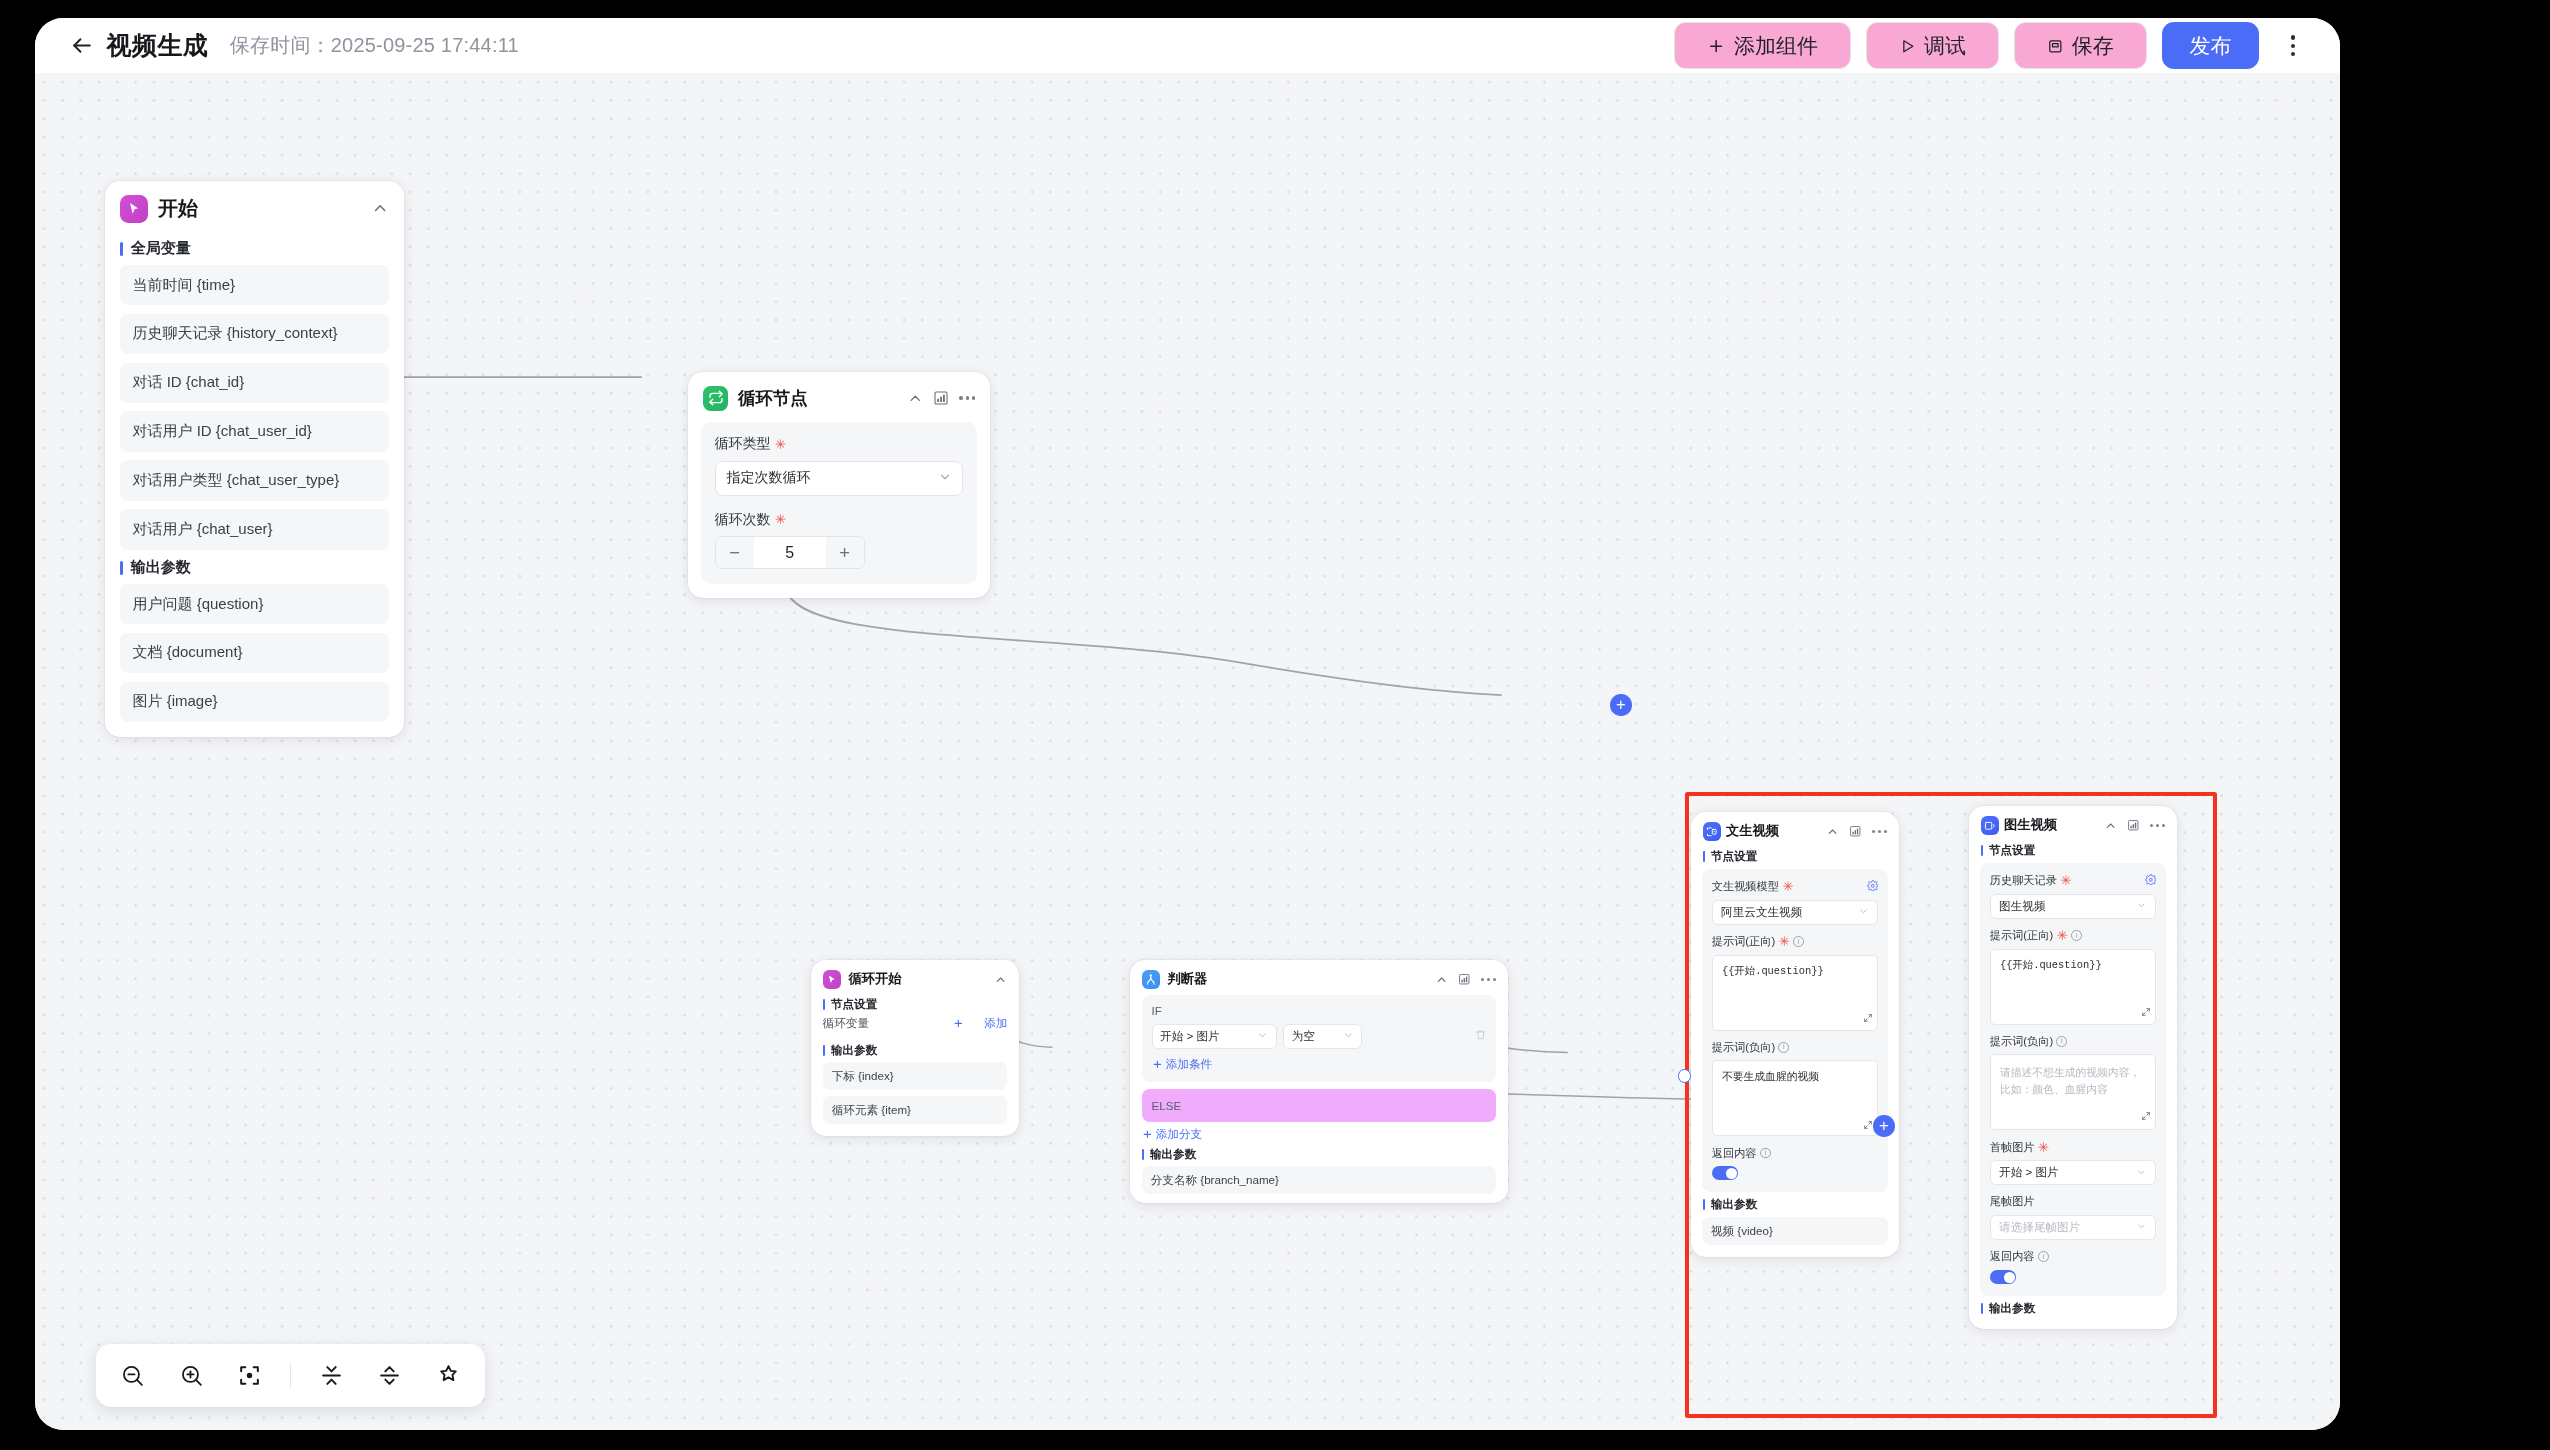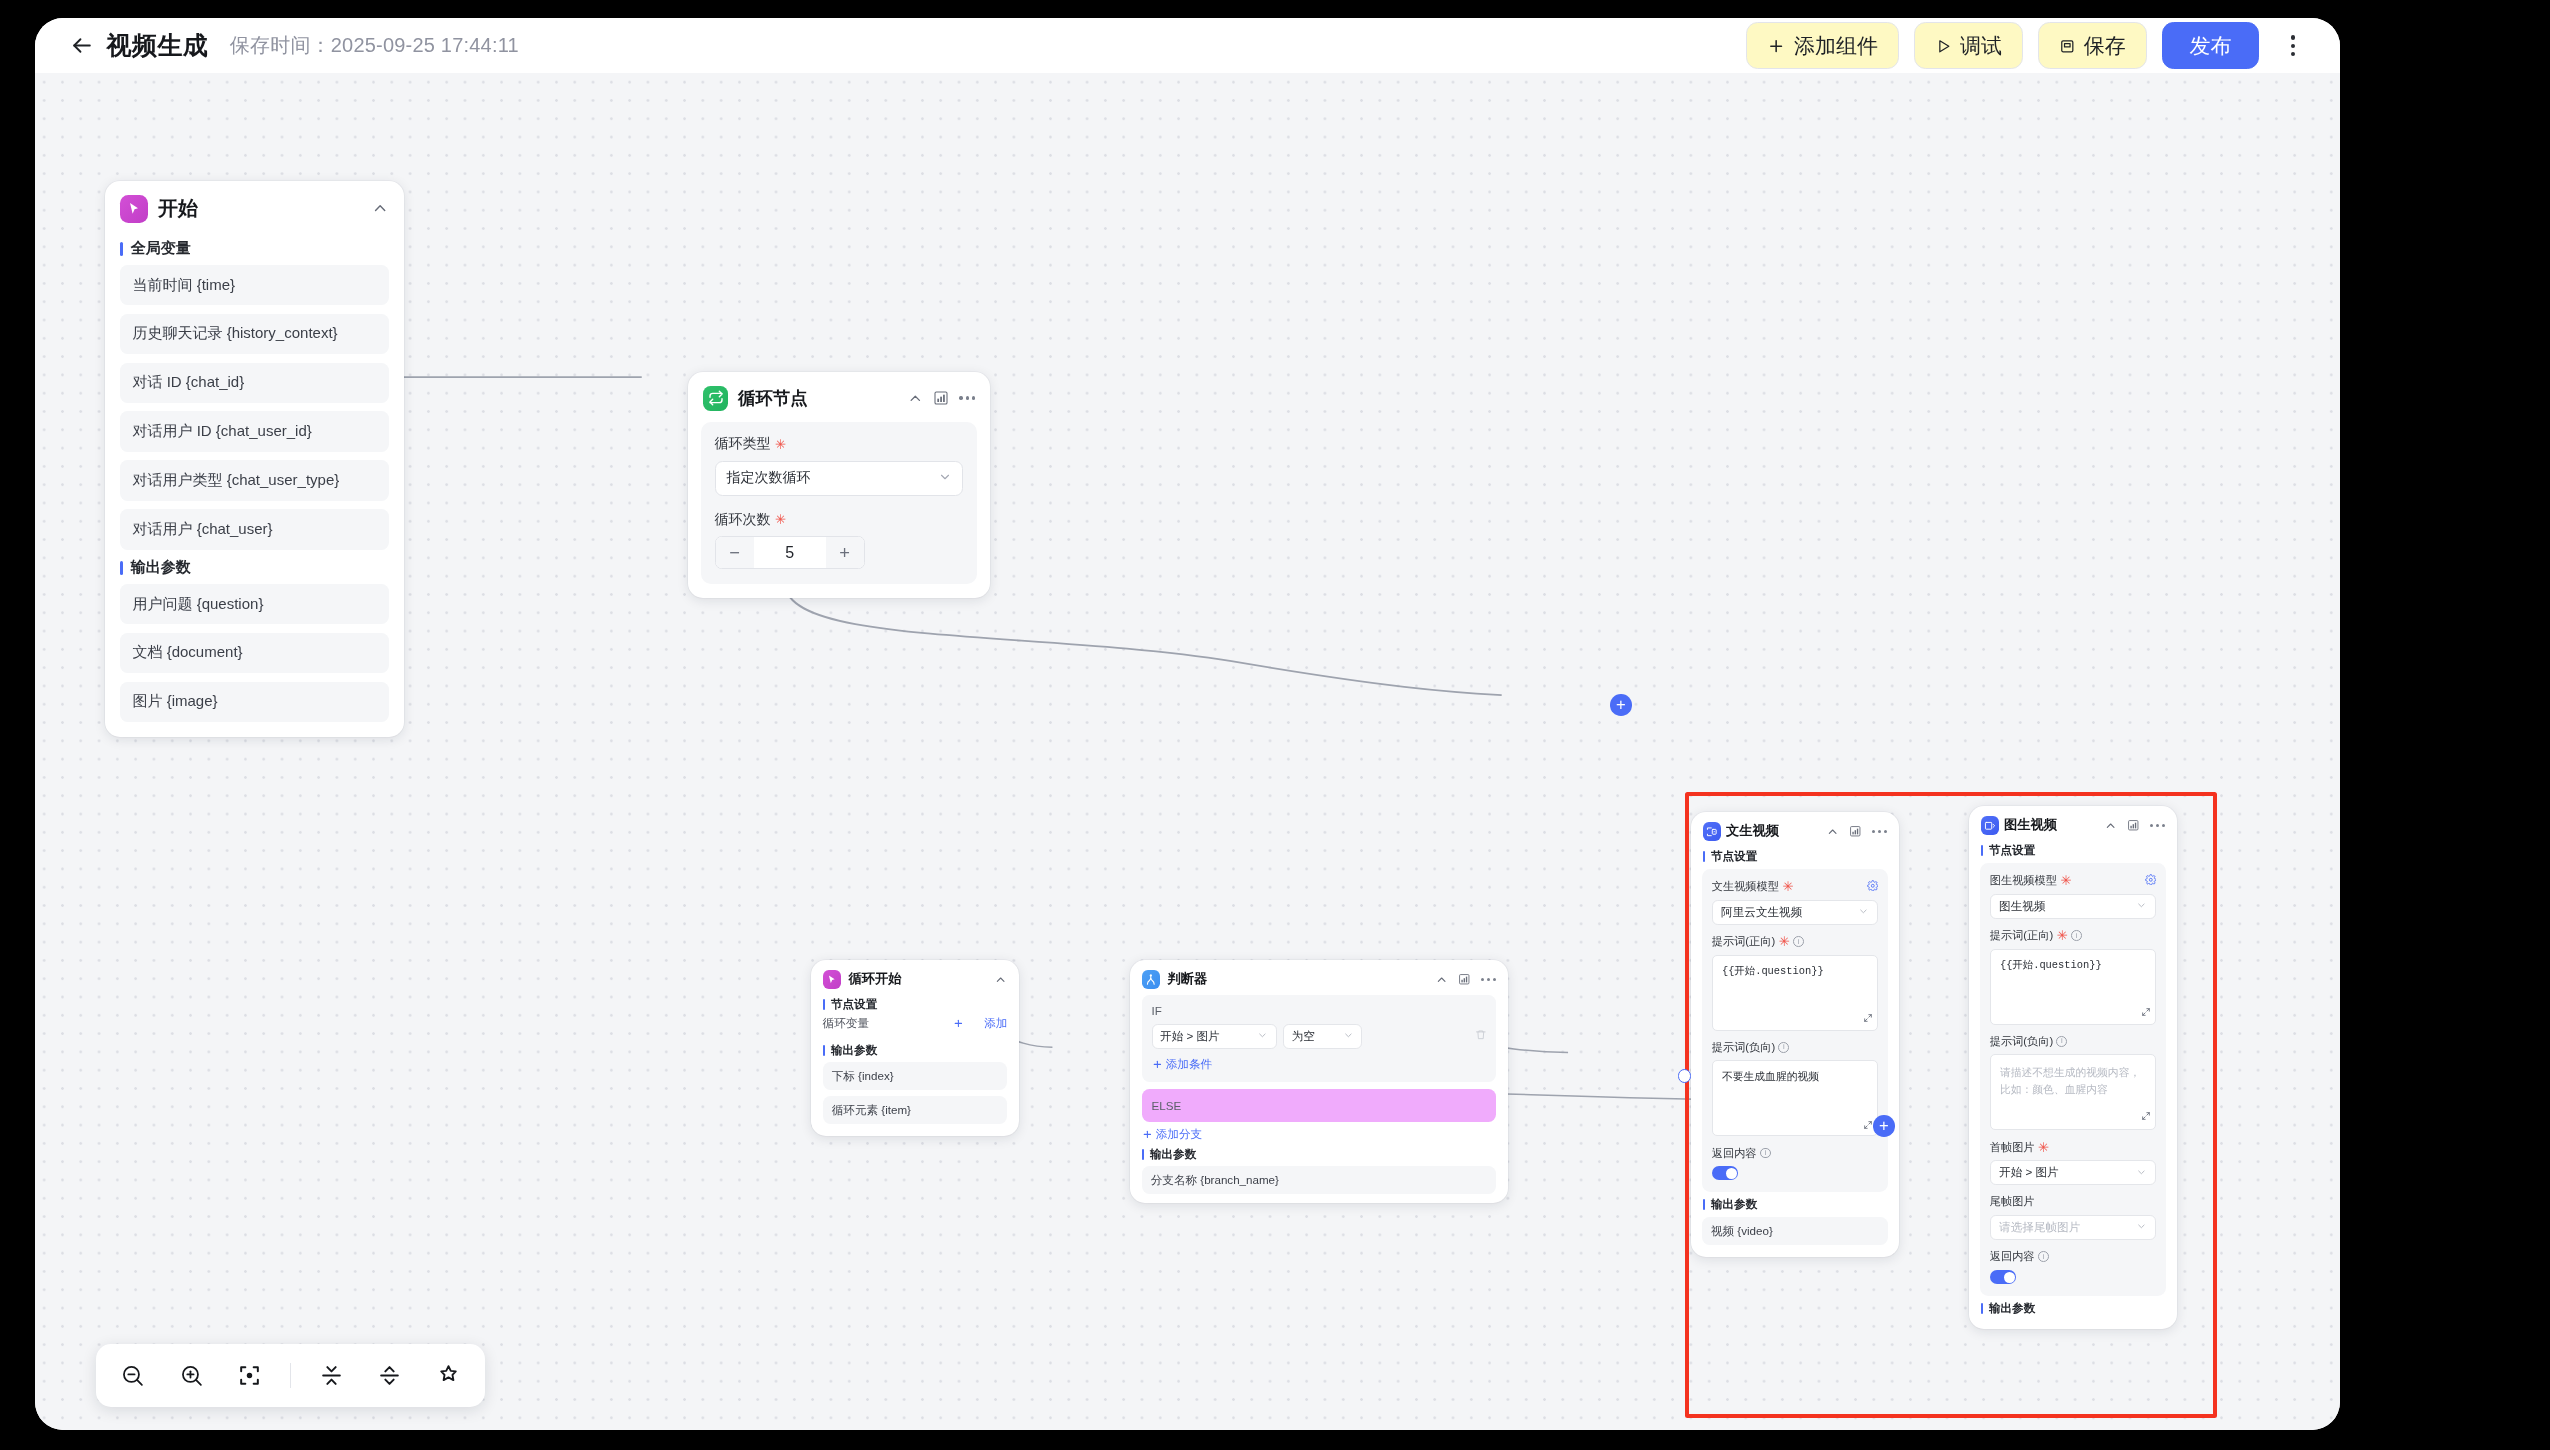--- a/index.html
+++ b/index.html
@@ -17,22 +17,22 @@
     display:flex; align-items:center; padding:0 28px; background:#fff;
     z-index:40;
   }
   .back-arrow { width:37px; height:37px; display:flex; align-items:center;
     justify-content:center; cursor:pointer; color:#1f2226; }
   .doc-title { font-size:25px; font-weight:700; color:#16181c; margin-left:6.6px;
     letter-spacing:0.4px; }
   .save-time { font-size:20px; color:#9093a0; margin-left:21.6px; letter-spacing:0.2px;}
   .topbar-right { margin-left:auto; display:flex; align-items:center; gap:15px; }
   .tb-btn {
-    height:47px; border:1.2px solid #e3e5ea; border-radius:11.6px; background:#fef9c3;
-    display:flex; align-items:center; gap:8.3px; padding:0 20px;
+    height:47px; border:1.2px solid #e3e5ea; border-radius:11.6px; background:#f9a8d4;
+    display:flex; align-items:center; gap:8.3px; padding:0 32px;
     font-size:21px; color:#1f2226; cursor:pointer; white-space:nowrap;
   }
   .tb-btn.primary { background:#4a6cf7; border-color:#4a6cf7; color:#fff;
     font-weight:500; padding:0 26.6px; }
   .tb-kebab { width:38px; height:38px; display:flex; flex-direction:column;
     align-items:center; justify-content:center; gap:4.2px; cursor:pointer; }
   .tb-kebab i { width:4.2px; height:4.2px; background:#2b2e34; border-radius:50%; display:block;}
 
   
   .canvas {
@@ -586,21 +586,21 @@
           <span class="dots">
               <i></i>
               <i></i>
               <i></i>
             </span>
         </div>
       </div>
       <div class="sect-label">节点设置</div>
       <div class="vbox">
         <div class="vf-label">
-          <span>图生视频模型</span>
+          <span>历史聊天记录</span>
             <span class="req">✳</span>
           <span class="gear">
             <svg width="11.6" height="11.6" viewBox="0 0 24 24" fill="none" stroke="currentColor" stroke-width="1.8">
                 <circle cx="12" cy="12" r="3"></circle>
                 <path d="M19.4 15a1.6 1.6 0 0 0 .3 1.8l.1.1a2 2 0 1 1-2.8 2.8l-.1-.1a1.6 1.6 0 0 0-1.8-.3 1.6 1.6 0 0 0-1 1.5V21a2 2 0 1 1-4 0v-.1A1.6 1.6 0 0 0 9 19.4a1.6 1.6 0 0 0-1.8.3l-.1.1a2 2 0 1 1-2.8-2.8l.1-.1a1.6 1.6 0 0 0 .3-1.8 1.6 1.6 0 0 0-1.5-1H3a2 2 0 1 1 0-4h.1A1.6 1.6 0 0 0 4.6 9a1.6 1.6 0 0 0-.3-1.8l-.1-.1a2 2 0 1 1 2.8-2.8l.1.1a1.6 1.6 0 0 0 1.8.3H9a1.6 1.6 0 0 0 1-1.5V3a2 2 0 1 1 4 0v.1a1.6 1.6 0 0 0 1 1.5 1.6 1.6 0 0 0 1.8-.3l.1-.1a2 2 0 1 1 2.8 2.8l-.1.1a1.6 1.6 0 0 0-.3 1.8V9a1.6 1.6 0 0 0 1.5 1H21a2 2 0 1 1 0 4h-.1a1.6 1.6 0 0 0-1.5 1z"></path>
               </svg>
           </span>
         </div>
         <div class="v-select">
           <span>图生视频</span>

